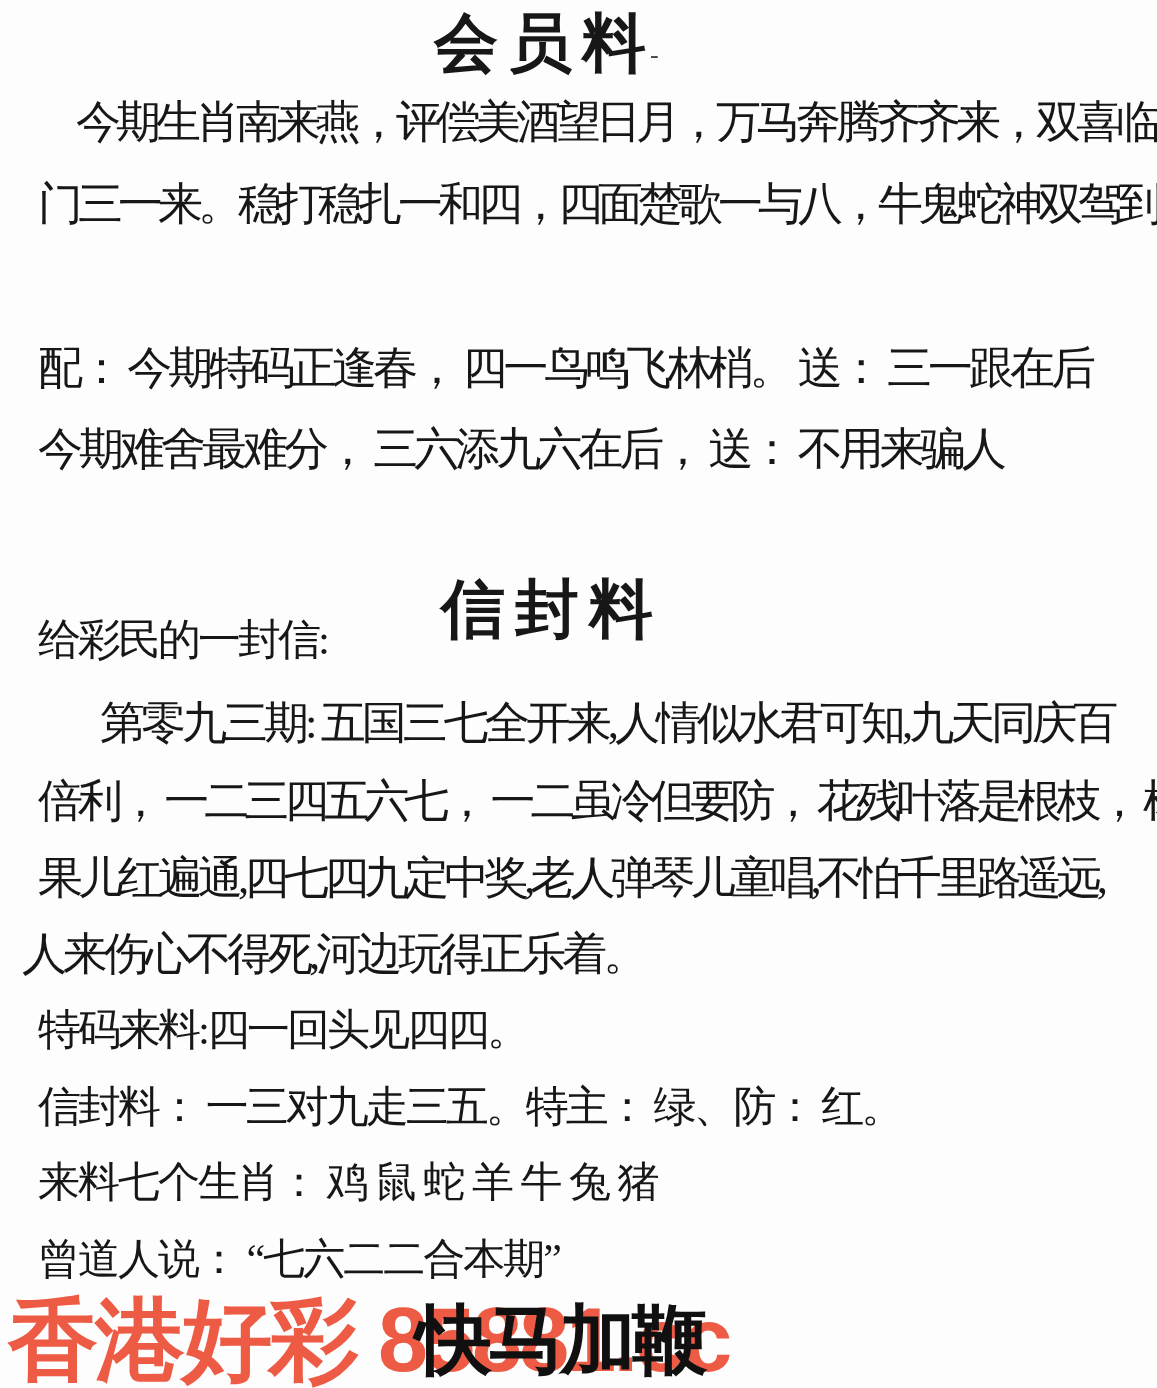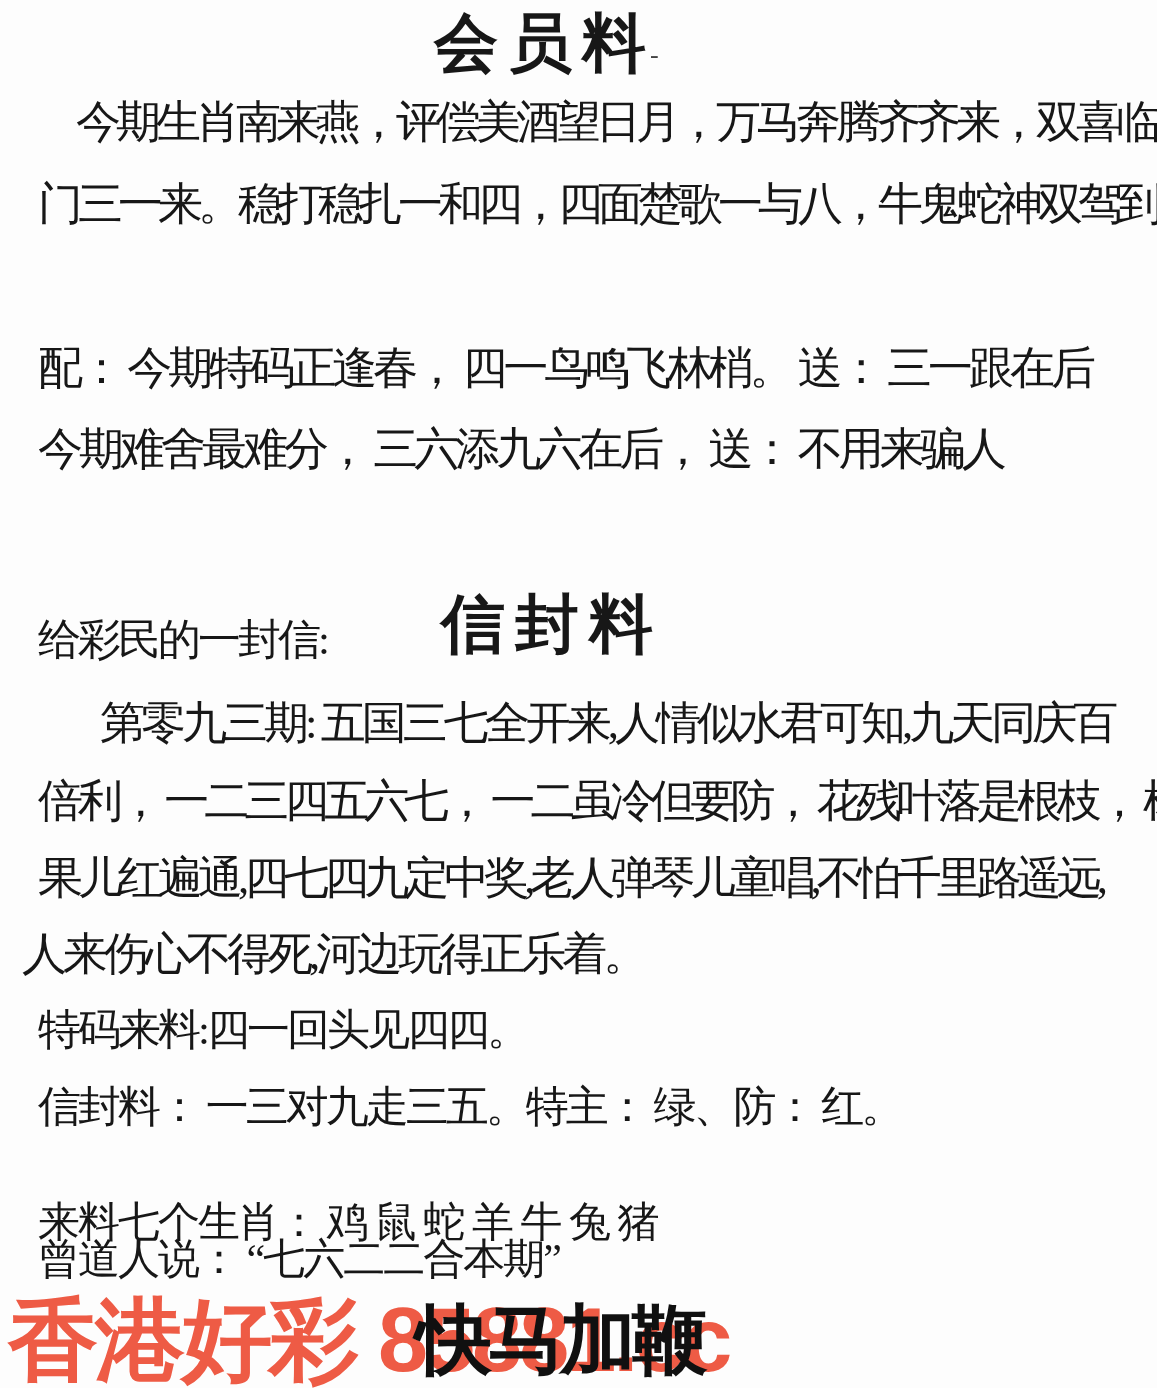--- a/index.html
+++ b/index.html
@@ -21,21 +21,21 @@
   .abs { position: absolute; white-space: nowrap; line-height: 1.12; }
 
   
   .section-title {
     font-size: 64px;
     font-weight: 600;
     letter-spacing: 10px;
     transform: translateX(-50%);
   }
   .title-member   { top: 8px;   left: 545px; }
-  .title-envelope { top: 589px; left: 552px; }
+  .title-envelope { top: 574px; left: 552px; }
   .title-mark {
     top: 40px; left: 650px;
     font-size: 26px; color: #444;
   }
 
   
   .body-line { font-size: 45px; letter-spacing: -4px; }
   .m0 { top: 97px;   left: 76px; letter-spacing: -5px; }
   .m1 { top: 179px;  left: 38px; letter-spacing: -5px; }
   .m2 { top: 259px;  left: 38px; }
@@ -44,21 +44,21 @@
   .m5 { top: 503px;  left: 40px; letter-spacing: -2px; }
 
   .letter-intro { top: 616px; left: 38px; font-size: 43px; letter-spacing: -3px; }
 
   .e0 { top: 698px;  left: 100px; }
   .e1 { top: 776px;  left: 38px; letter-spacing: -5px; }
   .e2 { top: 853px;  left: 38px; letter-spacing: -5px; }
   .e3 { top: 929px;  left: 22px; text-align: right; }
   .e4 { top: 1006px; left: 38px; font-size: 43px; letter-spacing: -3px; }
   .e5 { top: 1083px; left: 38px; font-size: 43px; letter-spacing: -3px; }
-  .e6 { top: 1159px; left: 38px; font-size: 42px; letter-spacing: -2px; margin-top: 40px; }
+  .e6 { top: 1159px; left: 38px; font-size: 42px; letter-spacing: -2px; }
   .e7 { top: 1236px; left: 38px; font-size: 42px; letter-spacing: -2px; }
 
   
   .watermark {
     top: 1290px; left: 8px;
     font-family: "Liberation Sans", "DejaVu Sans", sans-serif;
     font-weight: bold;
     font-size: 90px;
     letter-spacing: -3px;
     z-index: 1;

